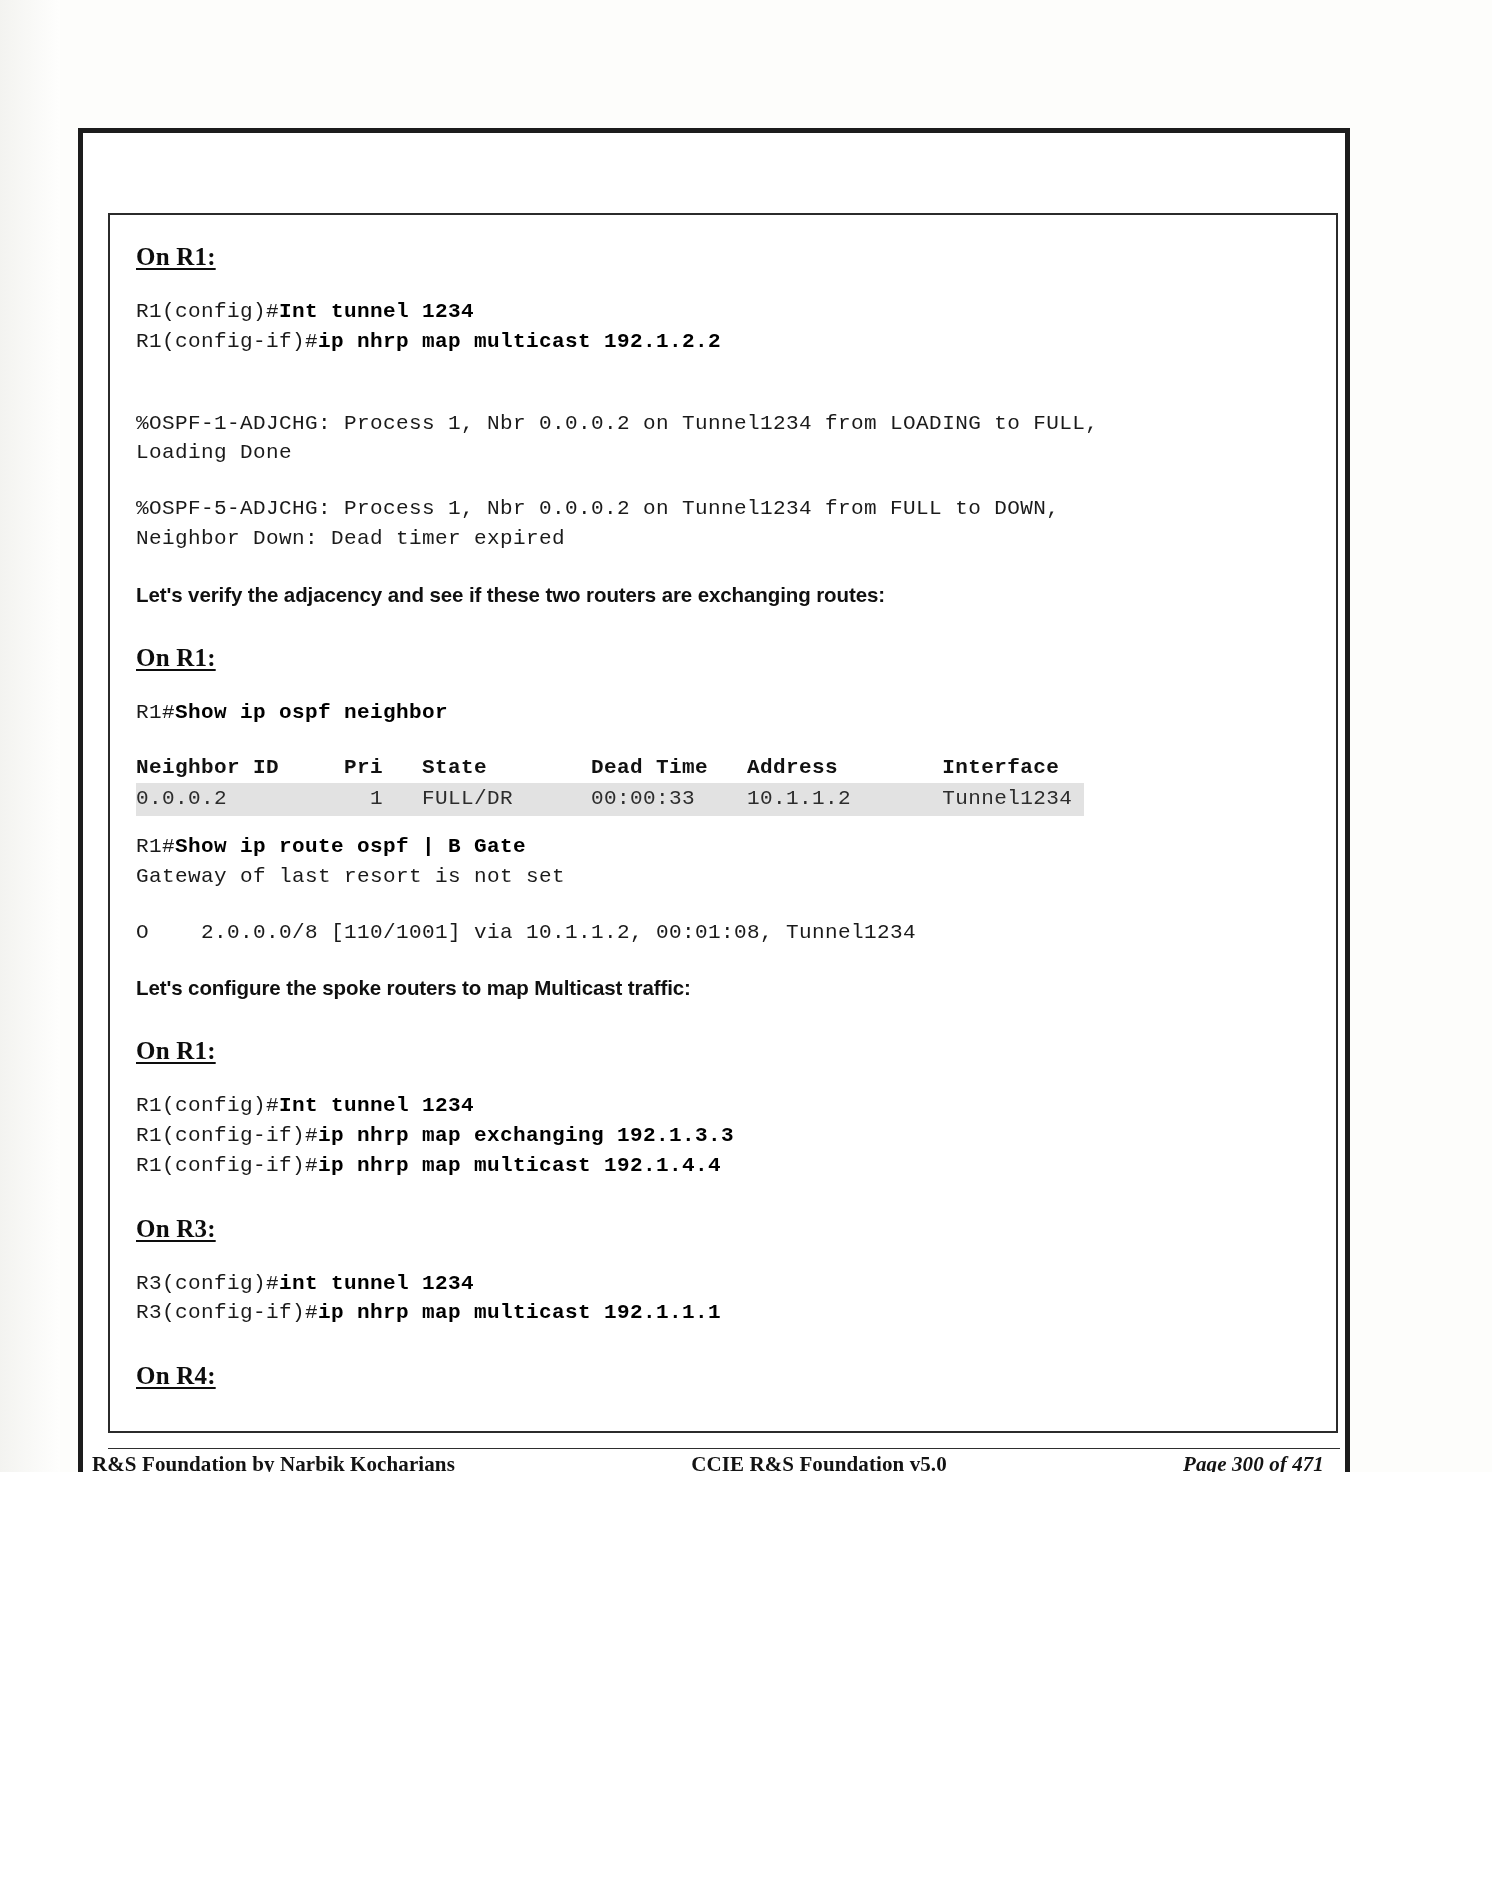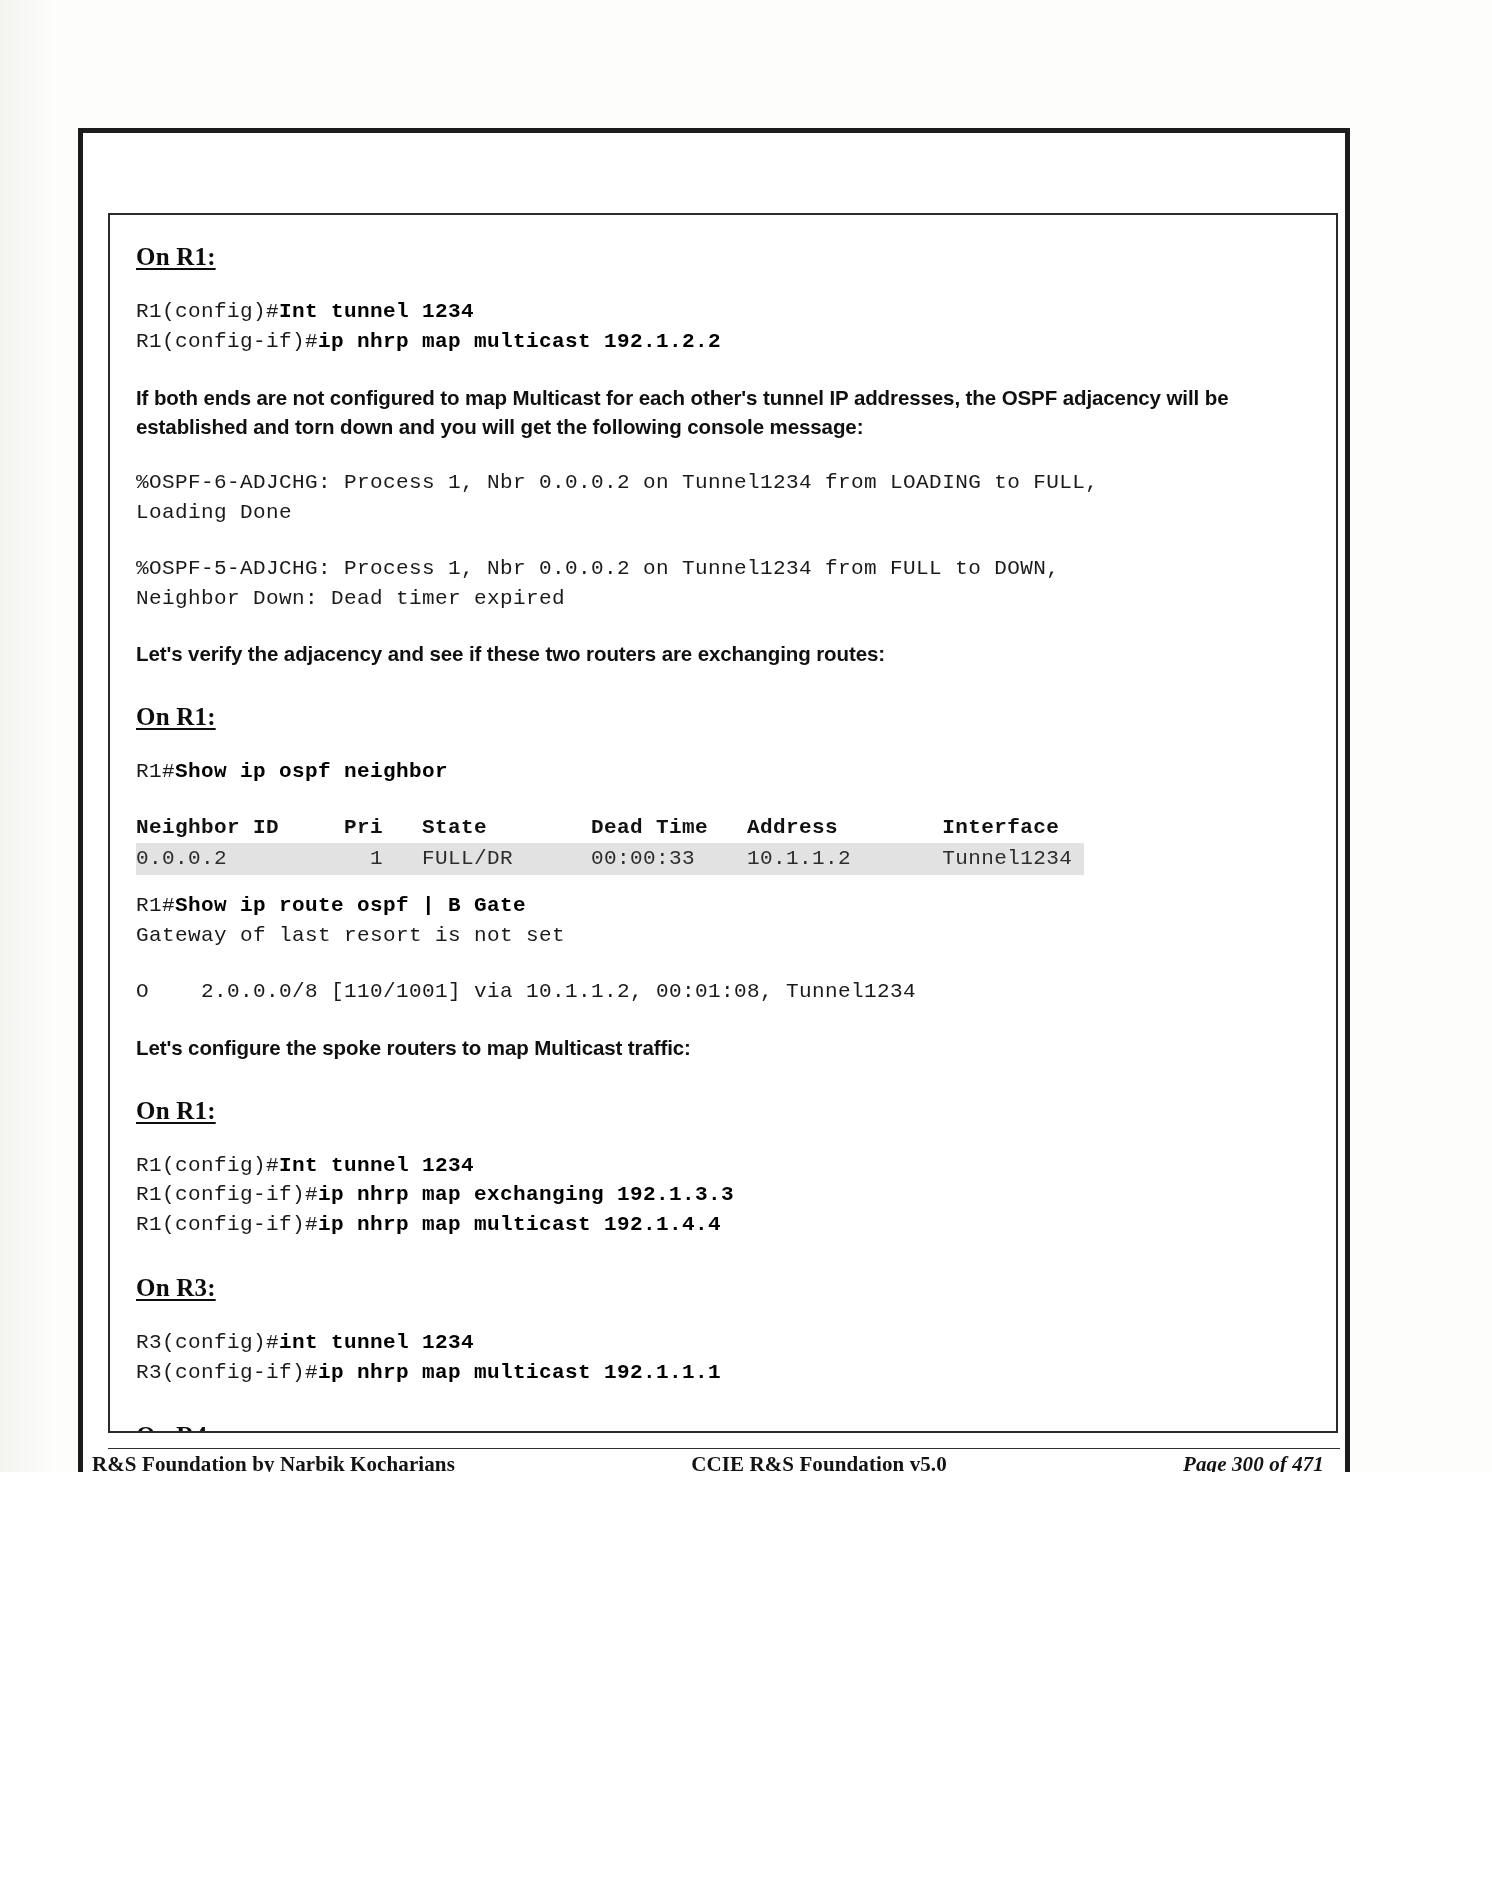--- a/index.html
+++ b/index.html
@@ -155,24 +155,23 @@
 
   <div class="inner-frame">
 
     <div class="heading">On R1:</div>
     <div class="gap-m"></div>
 
     <div class="mono block"><span><span>R1(config)#</span><span class="b">Int tunnel 1234</span></span>
 <span><span>R1(config-if)#</span><span class="b">ip nhrp map multicast 192.1.2.2</span></span></div>
 
     <div class="gap-m"></div>
-    <p class="body-text">If both ends are not configured to map Multicast for each other's tunnel IP addresses, the OSPF adjacency will be established and torn down and you will get the following console message:</p>
-
-    <div class="gap-m"></div>
-    <div class="mono block"><span>%OSPF-6-ADJCHG: Process 1, Nbr 0.0.0.2 on Tunnel1234 from LOADING to FULL,</span>
+
+    <div class="gap-m"></div>
+    <div class="mono block"><span>%OSPF-1-ADJCHG: Process 1, Nbr 0.0.0.2 on Tunnel1234 from LOADING to FULL,</span>
 <span>Loading Done</span></div>
 
     <div class="gap-m"></div>
     <div class="mono block"><span>%OSPF-5-ADJCHG: Process 1, Nbr 0.0.0.2 on Tunnel1234 from FULL to DOWN,</span>
 <span>Neighbor Down: Dead timer expired</span></div>
 
     <div class="gap-m"></div>
     <p class="body-text">Let's verify the adjacency and see if these two routers are exchanging routes:</p>
 
     <div class="gap-l"></div>

